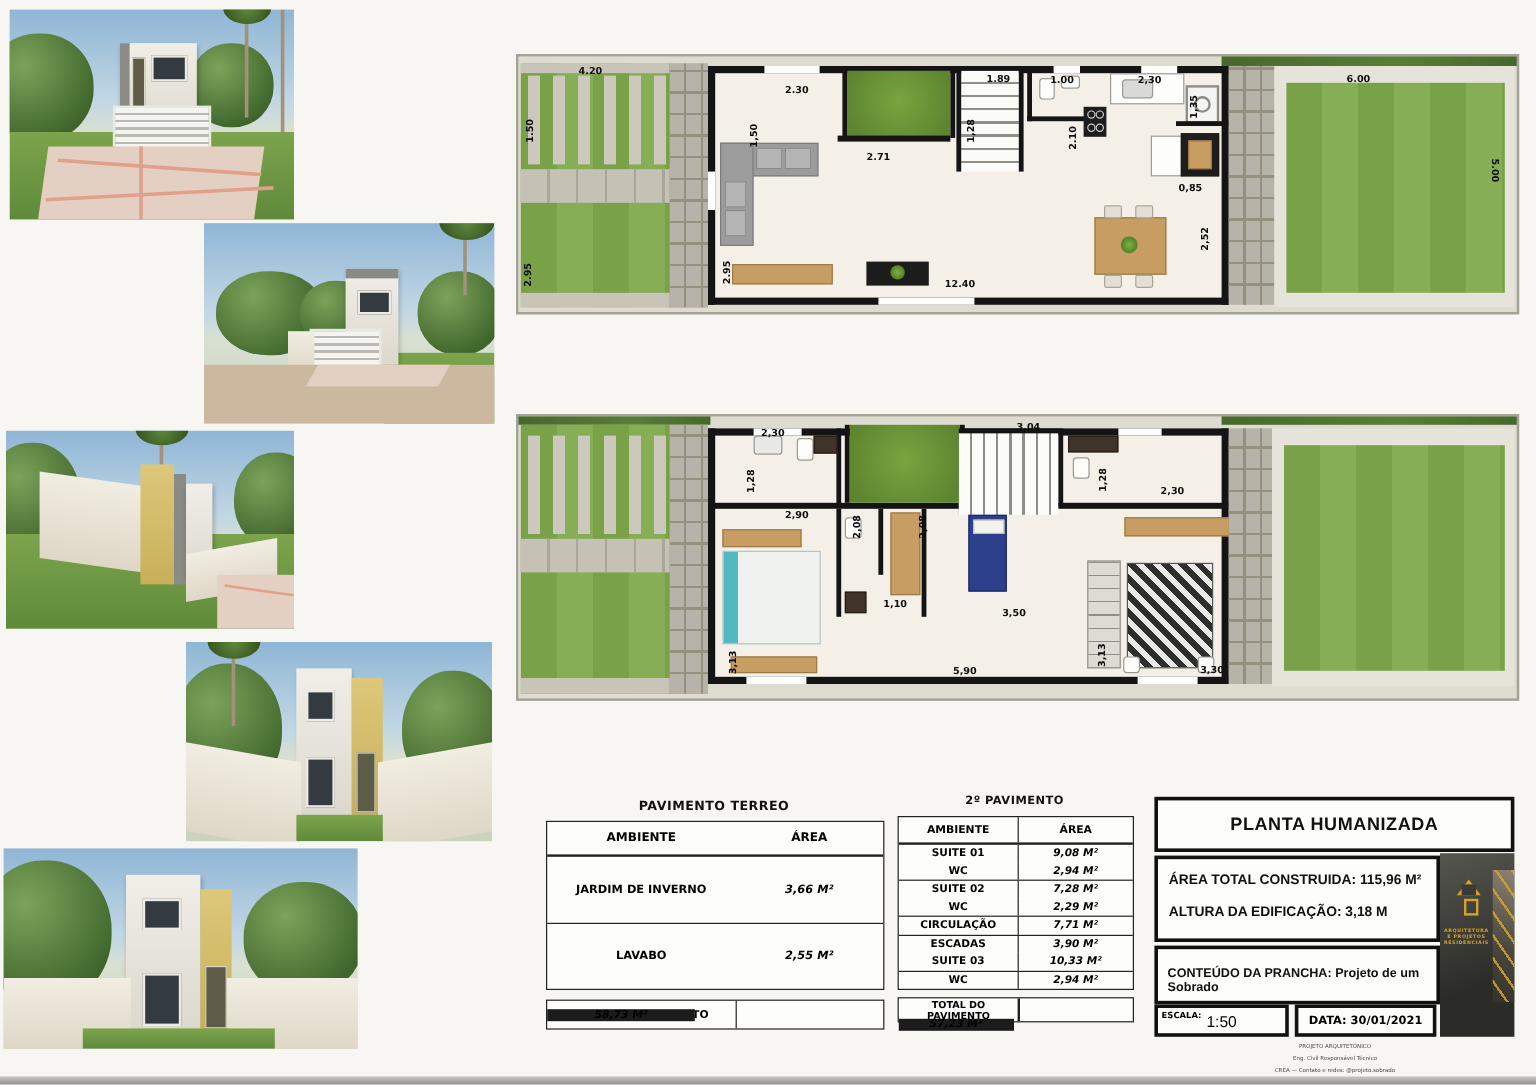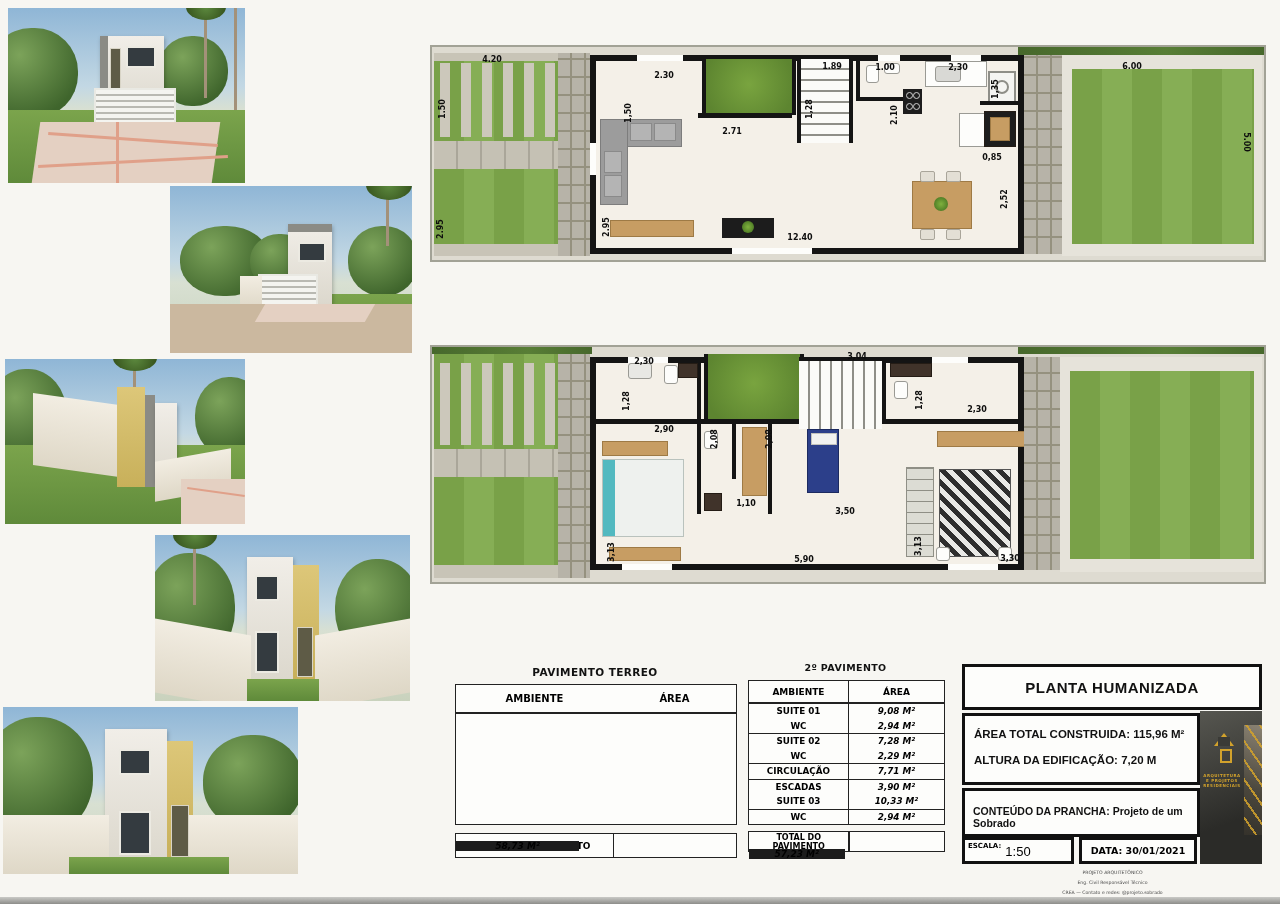--- a/index.html
+++ b/index.html
@@ -348,20 +348,28 @@
   </div>
 
   <div class="ttl" style="left:455px;top:666px;width:280px;">PAVIMENTO TERREO</div>
   <div class="atable t1" style="left:455px;top:684px;width:280px;height:139px;">
     <div class="head">
       <span class="c c1">AMBIENTE</span>
       <span class="c c2">ÁREA</span>
     </div>
     <div style="display:flex;flex-direction:column;flex:1;">
 
+        <div class="trow">
+          <span class="c c1">JARDIM DE INVERNO</span>
+          <span class="c c2 val">3,66 M²</span>
+        </div>
+        <div class="trow sep">
+          <span class="c c1">LAVABO</span>
+          <span class="c c2 val">2,55 M²</span>
+        </div>
       </div>
   </div>
   <div class="totbox" style="left:455px;top:833px;width:280px;height:23px;">
     <span class="tl" style="width:56%;">TOTAL DO PAVIMENTO</span>
     <span class="divd"></span>
     <span class="tv" style="width:44%;">58,73 M²</span>
   </div>
 
   <div class="ttl" style="left:748px;top:662px;width:195px;font-size:9.5px;">2º PAVIMENTO</div>
   <div class="atable t2" style="left:748px;top:680px;width:195px;height:143px;">
@@ -410,21 +418,21 @@
     <span class="divd"></span>
     <span class="tv" style="width:49%;margin-top:24px;">57,23 M²</span>
   </div>
 
   <div class="abs" style="left:962px;top:664px;width:300px;height:200px;">
     <div class="tb tb-title" style="left:0;top:0;width:294px;height:40px;position:absolute;">
       <span>PLANTA HUMANIZADA</span>
     </div>
     <div class="tb" style="left:0;top:49px;width:232px;height:66px;position:absolute;">
       <div class="tb-line" style="position:absolute;left:9px;top:12px;font-size:11.5px;">ÁREA TOTAL CONSTRUIDA: 115,96 M²</div>
-      <div class="tb-line" style="position:absolute;left:9px;top:38px;font-size:11.5px;">ALTURA DA EDIFICAÇÃO: 7,20 M</div>
+      <div class="tb-line" style="position:absolute;left:9px;top:38px;font-size:11.5px;">ALTURA DA EDIFICAÇÃO: 3,18 M</div>
     </div>
     <div class="tb" style="left:0;top:124px;width:232px;height:43px;position:absolute;">
       <div class="tb-line" style="position:absolute;left:8px;top:14px;font-size:10.5px;">
         <span>CONTEÚDO DA PRANCHA:</span>
         <span style="font-weight:600;">Projeto de um Sobrado</span>
       </div>
     </div>
     <div class="tb" style="left:0;top:173px;width:106px;height:21px;position:absolute;">
       <span style="position:absolute;left:3px;top:2px;font:bold 7px 'DejaVu Sans',sans-serif;">ESCALA:</span>
       <span style="position:absolute;left:0;right:0;top:4px;text-align:center;font:13px 'Liberation Sans',sans-serif;">1:50</span>

